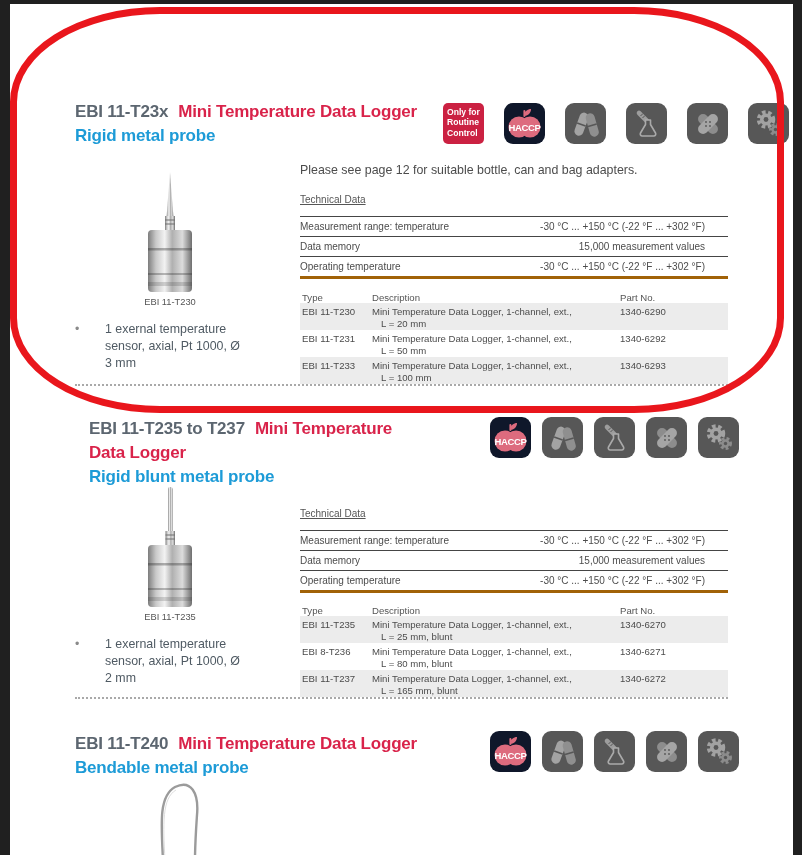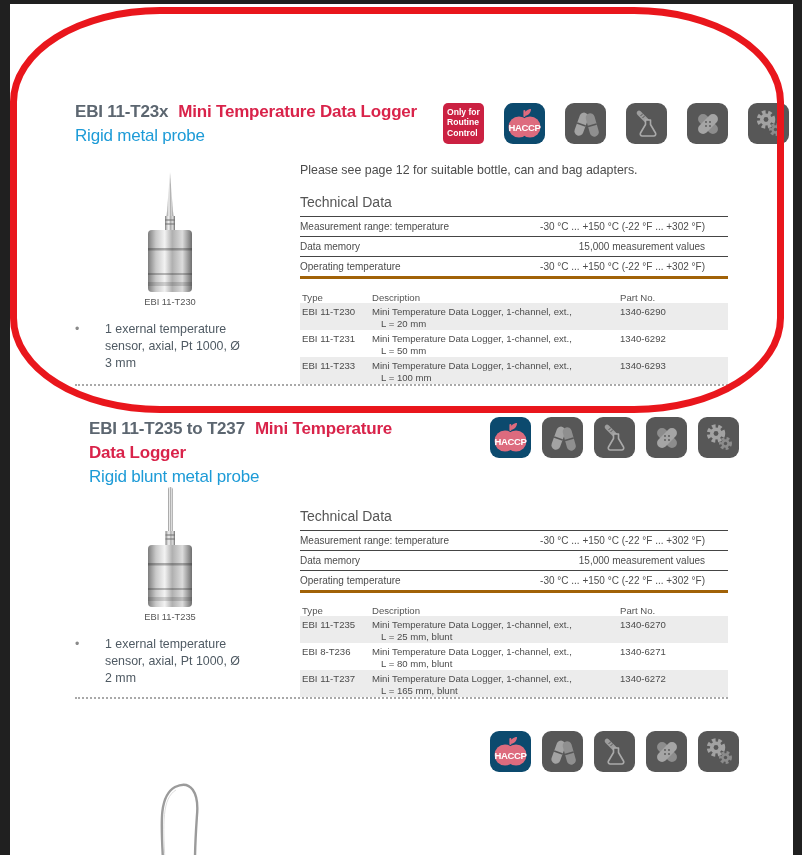--- a/index.html
+++ b/index.html
@@ -14,41 +14,41 @@
   .edge-right{left:793px;top:0;width:9px;height:855px;}
 
   
   .oval{position:absolute;left:10px;top:7px;width:760px;height:392px;
         border:7px solid #e9161c;border-radius:150px/95px;pointer-events:none;z-index:50;}
 
   
   .head{position:absolute;font-size:17px;font-weight:700;line-height:24px;letter-spacing:-0.2px;}
   .model{color:#5c6670;}
   .red{color:#d9234a;}
-  .blue{color:#1d9bd7;font-weight:400;}
+  .blue{color:#1d9bd7;font-weight:700;}
   .gap{display:inline-block;width:10px;}
 
   
   .icons{position:absolute;display:flex;}
   .tile{width:41px;height:41px;border-radius:9px;background:#575757;
         display:flex;align-items:center;justify-content:center;flex:0 0 auto;}
   .badge-routine{width:41px;height:41px;border-radius:5px;background:#cb2142;color:#fff;
         font-size:8.6px;font-weight:700;line-height:1.22;padding:4px 0 0 4px;box-sizing:border-box;flex:0 0 auto;}
-  .badge-haccp{width:41px;height:41px;border-radius:9px;background:#0c4a6e;position:relative;
+  .badge-haccp{width:41px;height:41px;border-radius:9px;background:#0f172a;position:relative;
         overflow:hidden;flex:0 0 auto;}
   .badge-haccp svg{position:absolute;left:0;top:0;}
   .haccp-label{position:absolute;left:0;right:0;top:19px;text-align:center;color:#fff;
         font-size:9.5px;font-weight:700;letter-spacing:-0.4px;}
 
   
   .note{position:absolute;left:300px;width:428px;text-align:left;font-size:12.4px;color:#4c4c4c;}
 
   
   .tech{position:absolute;left:300px;width:428px;}
-  .tech-h{font-size:14px;color:#555;height:22px;}
+  .tech-h{font-size:10px;color:#555;height:22px;text-decoration:underline;}
   .trow{display:flex;align-items:center;height:19px;border-top:1px solid #454545;
         font-size:10px;color:#4c4c4c;}
   .trow.last{border-bottom:3px solid #a16207;}
   .tl{width:150px;}
   .tv{width:255px;text-align:right;}
 
   
   .types{position:absolute;left:300px;width:428px;font-size:9.6px;color:#4c4c4c;}
   .types-head{display:flex;height:16px;align-items:flex-end;color:#555;}
   .typerow{display:flex;box-sizing:border-box;height:27px;padding-top:3px;}
@@ -320,20 +320,24 @@
     </div>
     <div class="typerow alt">
       <span class="c-type">EBI 11-T237</span>
       <span class="c-desc"><span>Mini Temperature Data Logger, 1-channel, ext.,</span><div class="l2">L = 165 mm, blunt</div></span>
       <span class="c-part">1340-6272</span>
     </div>
   </div>
 
   <div class="dotsep" style="top:697px"></div>
 
+  <div class="head" style="left:75px;top:732px">
+    <div><span class="model">EBI 11-T240</span><span class="gap"></span><span class="red">Mini Temperature Data Logger</span></div>
+    <div class="blue">Bendable metal probe</div>
+  </div>
 
   <div class="icons" style="left:490px;top:731px;gap:11px">
     <div class="badge-haccp">
       <svg width="41" height="41" viewBox="0 0 41 41">
         <circle cx="15" cy="24" r="10.5" fill="#dd6b7e"></circle>
           <circle cx="26" cy="24" r="10.5" fill="#dd6b7e"></circle>
         <path d="M20,13 C20,8 24,6 27,6 C27,10 24,13 20,13 Z" fill="#dd6b7e"></path>
         <rect x="19.4" y="7" width="2" height="7" rx="1" fill="#dd6b7e"></rect>
       </svg>
       <div class="haccp-label">HACCP</div>

